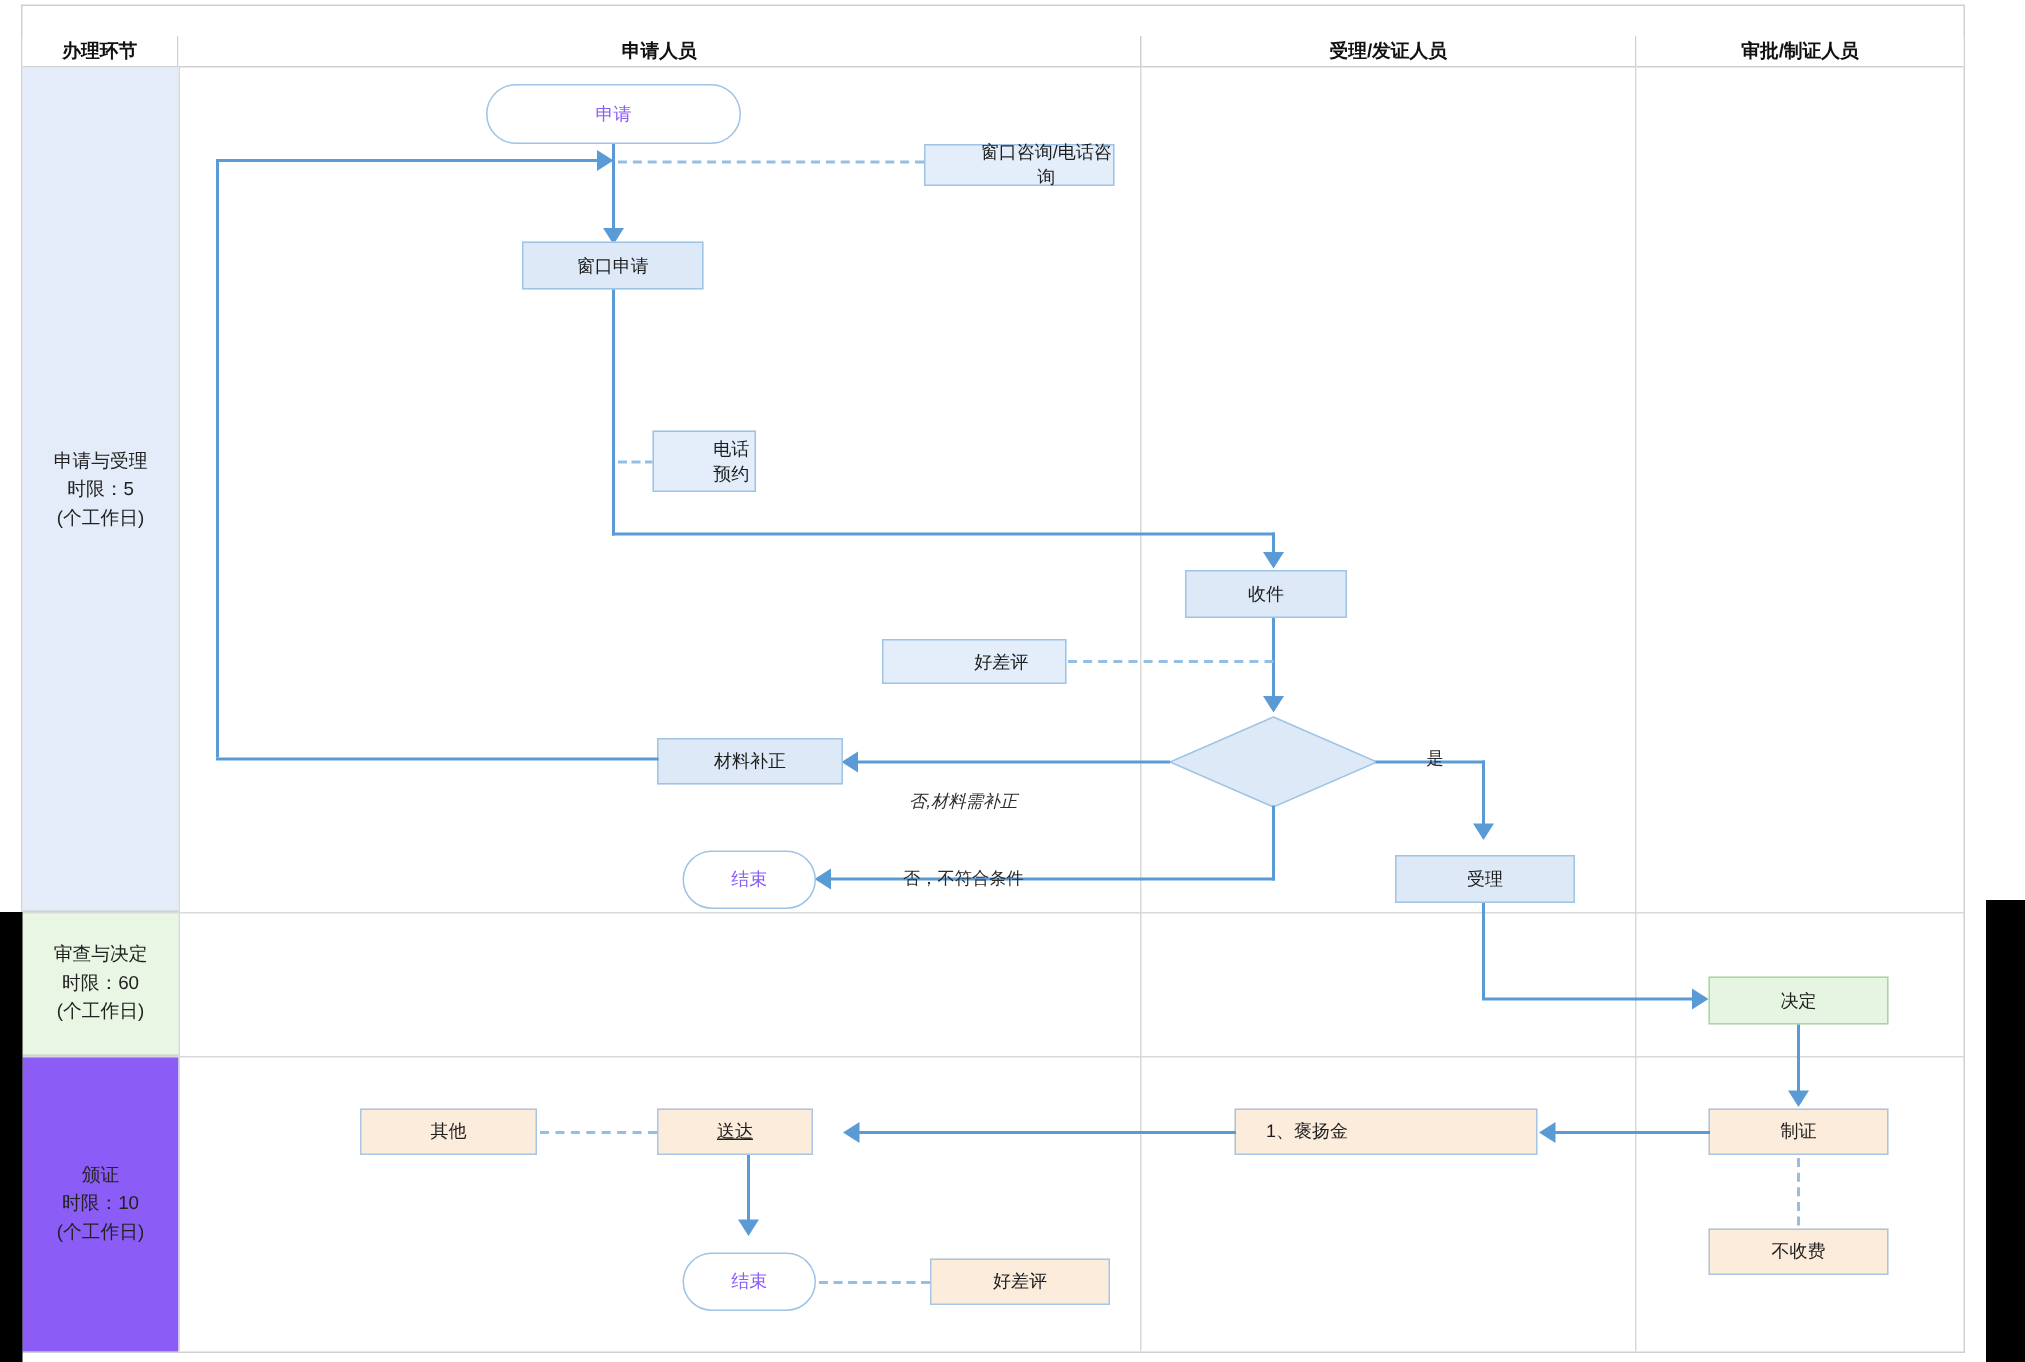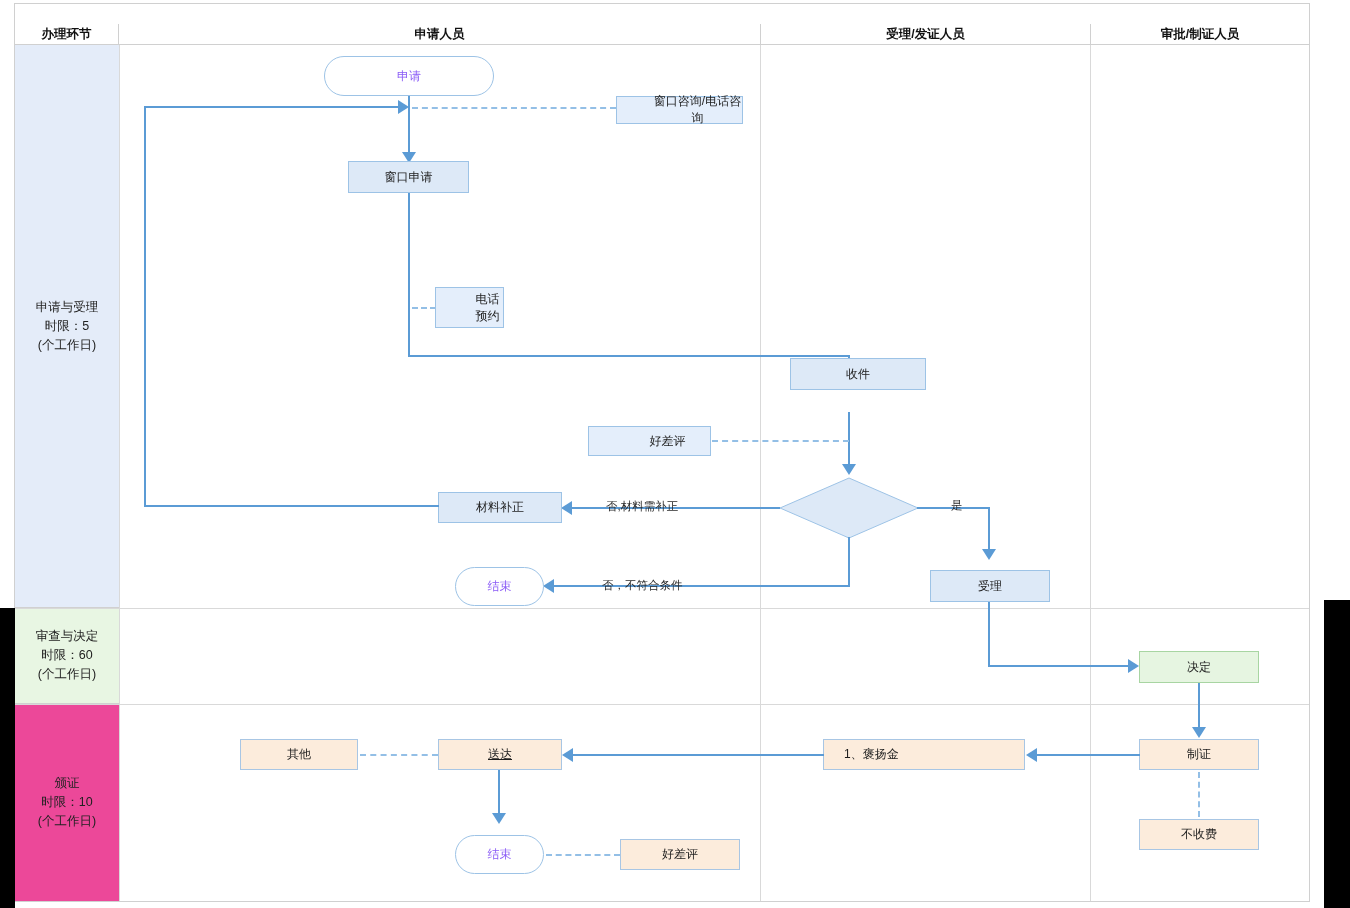--- a/index.html
+++ b/index.html
@@ -77,21 +77,21 @@
       <span>(个工作日)</span>
     </div>
   </div>
   <div class="stage" style="top:608px;height:96px;background:#e8f6e3;">
     <div>
       <span>审查与决定</span>
       <span>时限：60</span>
       <span>(个工作日)</span>
     </div>
   </div>
-  <div class="stage" style="top:704px;height:197px;background:#ec4899;border-bottom:none;">
+  <div class="stage" style="top:704px;height:197px;background:#8b5cf6;border-bottom:none;">
     <div>
       <span>颁证</span>
       <span>时限：10</span>
       <span>(个工作日)</span>
     </div>
   </div>
 
   <div class="lane-sep" style="top:608px;"></div>
   <div class="lane-sep" style="top:704px;"></div>
   <div class="col-sep" style="left:119px;top:45px;height:856px;"></div>
@@ -113,35 +113,35 @@
   <div class="node n-blue" style="left:348px;top:161px;width:121px;height:32px;">窗口申请</div>
 
   <div class="ln ln-v" style="left:408px;top:193px;height:164px;"></div>
   <div class="ln ln-h" style="left:408px;top:355px;width:442px;"></div>
   <div class="ln ln-v" style="left:848px;top:355px;height:17px;"></div>
   <div class="arrow ar-down" style="left:842px;top:368px;"></div>
 
   <div class="dash-h" style="left:412px;top:307px;width:24px;"></div>
   <div class="node n-blue-pale" style="left:435px;top:287px;width:69px;height:41px;">电话预约</div>
 
-  <div class="node n-blue" style="left:790px;top:358px;width:136px;height:32px;">收件</div>
+  <div class="node n-blue" style="left:790px;top:380px;width:108px;height:32px;">收件</div>
 
   <div class="ln ln-v" style="left:848px;top:412px;height:56px;"></div>
   <div class="arrow ar-down" style="left:842px;top:464px;"></div>
 
   <div class="node n-blue-pale" style="left:588px;top:426px;width:123px;height:30px;">好差评</div>
   <div class="dash-h" style="left:712px;top:440px;width:137px;"></div>
 
   <svg class="n-diamond" style="left:779px;top:477px;" width="140" height="62">
     <polygon points="70,1 139,31 70,61 1,31" fill="#dde9f7" stroke="#9dc3e6" stroke-width="1"></polygon>
   </svg>
 
   <div class="ln ln-h" style="left:570px;top:507px;width:210px;"></div>
   <div class="arrow ar-left" style="left:561px;top:501px;"></div>
-  <div class="edge-label" style="left:606px;top:499px;">否,材料需补正</div>
+  <div class="edge-label" style="left:606px;top:527px;font-style:italic;">否,材料需补正</div>
   <div class="node n-blue" style="left:438px;top:492px;width:124px;height:31px;">材料补正</div>
 
   <div class="ln ln-h" style="left:144px;top:505px;width:295px;"></div>
 
   <div class="ln ln-h" style="left:917px;top:507px;width:73px;"></div>
   <div class="edge-label" style="left:951px;top:498px;">是</div>
   <div class="ln ln-v" style="left:988px;top:507px;height:46px;"></div>
   <div class="arrow ar-down" style="left:982px;top:549px;"></div>
   <div class="node n-blue" style="left:930px;top:570px;width:120px;height:32px;">受理</div>
 
@@ -162,21 +162,21 @@
 
   <div class="dash-v" style="left:1198px;top:772px;height:45px;"></div>
   <div class="node n-orange" style="left:1139px;top:819px;width:120px;height:31px;">不收费</div>
 
   <div class="ln ln-h" style="left:1035px;top:754px;width:105px;"></div>
   <div class="arrow ar-left" style="left:1026px;top:748px;"></div>
   <div class="node n-orange" style="left:823px;top:739px;width:202px;height:31px;display:flex;justify-content:flex-start;padding-left:20px;">1、褒扬金</div>
 
   <div class="ln ln-h" style="left:571px;top:754px;width:253px;"></div>
   <div class="arrow ar-left" style="left:562px;top:748px;"></div>
-  <div class="node n-orange" style="left:438px;top:739px;width:124px;height:31px;text-decoration:underline;">送达</div>
+  <div class="node n-orange" style="left:438px;top:739px;width:104px;height:31px;text-decoration:underline;">送达</div>
 
   <div class="node n-orange" style="left:240px;top:739px;width:118px;height:31px;">其他</div>
   <div class="dash-h" style="left:360px;top:754px;width:78px;"></div>
 
   <div class="ln ln-v" style="left:498px;top:770px;height:48px;"></div>
   <div class="arrow ar-down" style="left:492px;top:813px;"></div>
   <div class="node n-term" style="left:455px;top:835px;width:89px;height:39px;">结束</div>
 
   <div class="dash-h" style="left:546px;top:854px;width:74px;"></div>
   <div class="node n-orange" style="left:620px;top:839px;width:120px;height:31px;">好差评</div>

